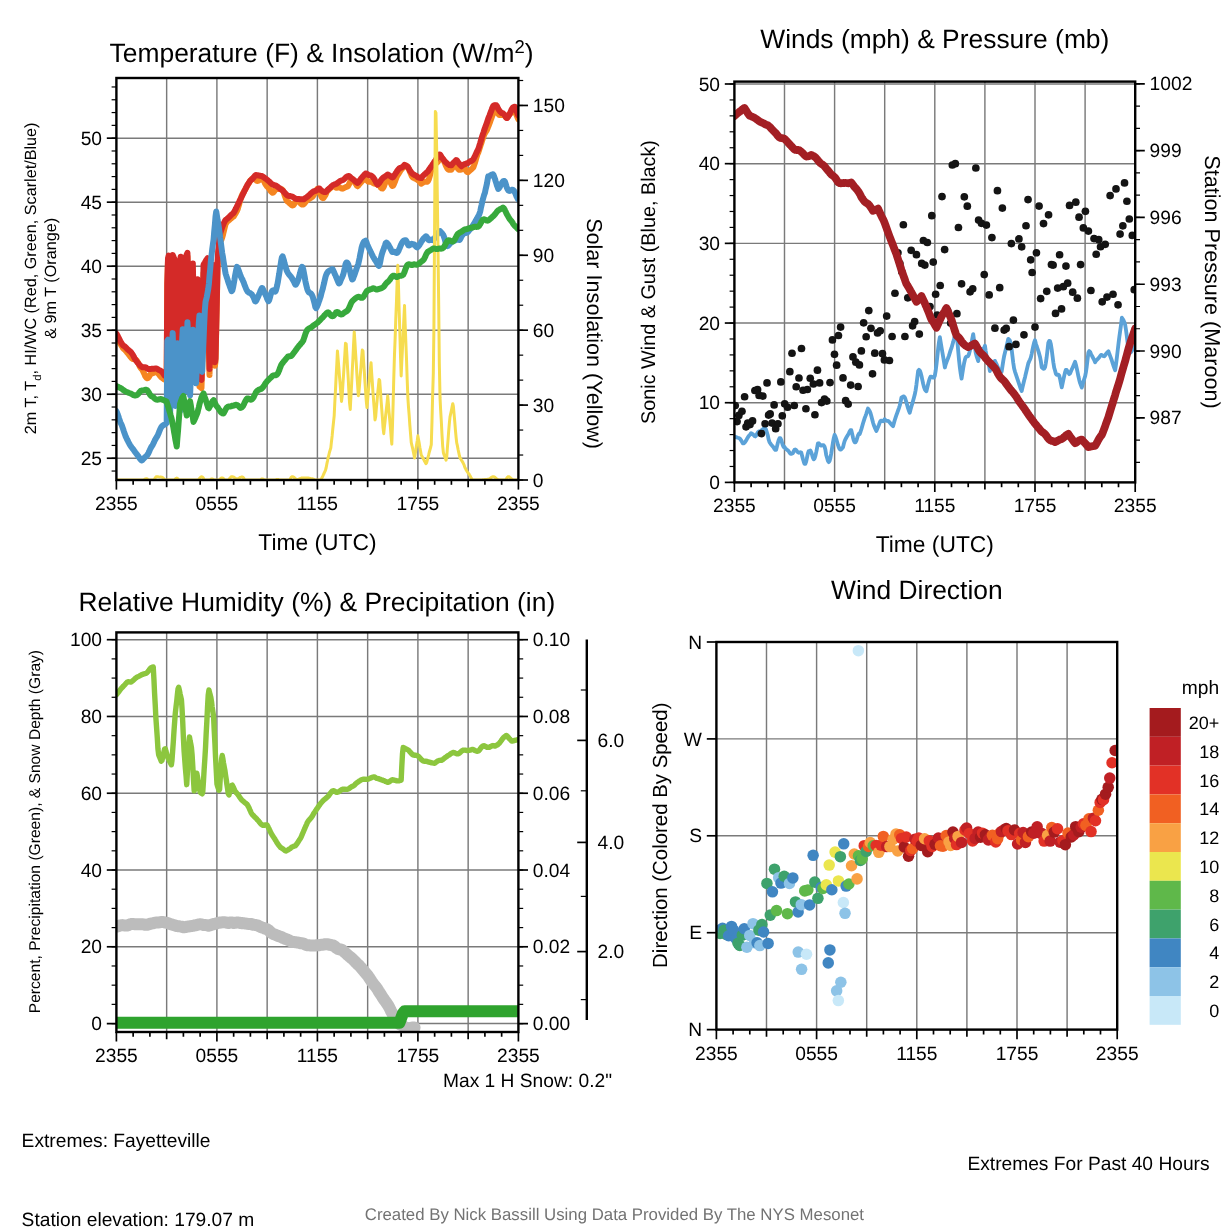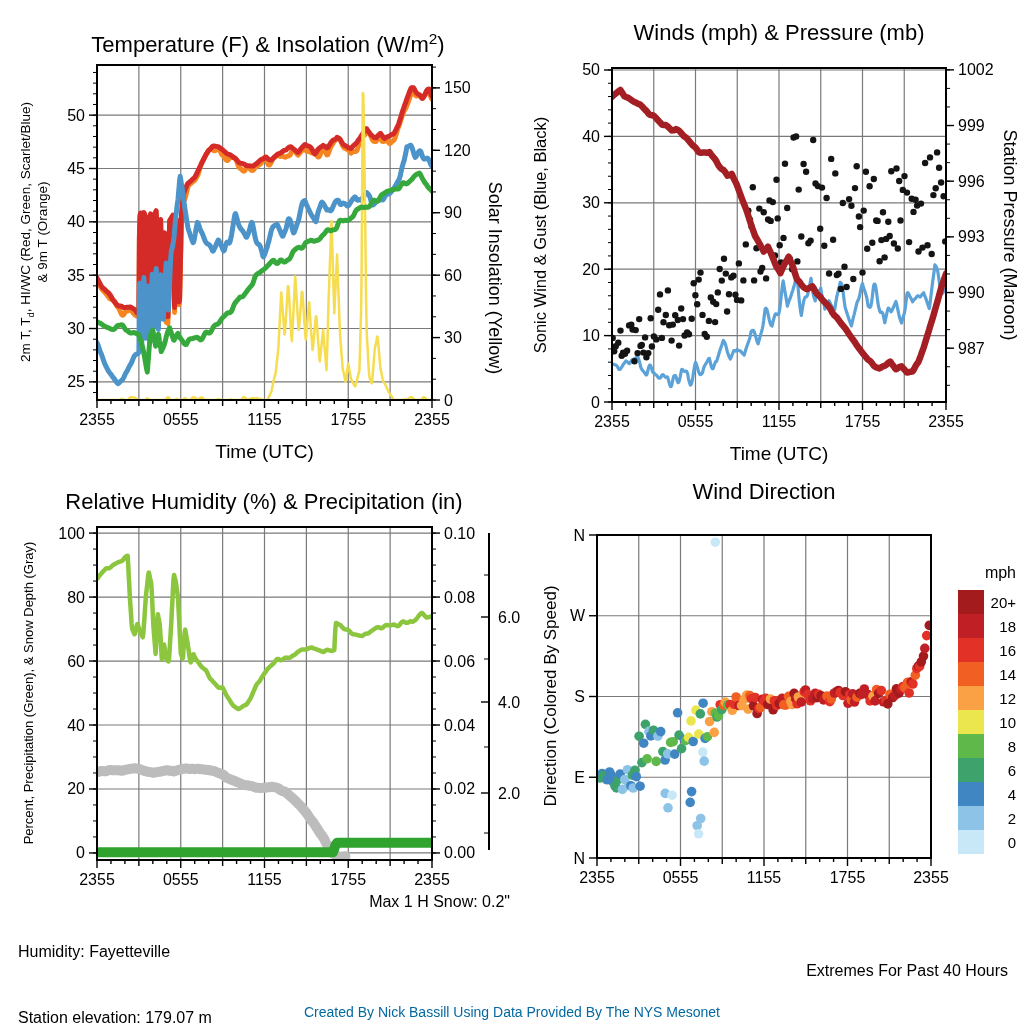--- a/index.html
+++ b/index.html
@@ -3,21 +3,21 @@
 <meta charset="utf-8">
 <style>
   html,body{margin:0;padding:0;background:#fff;}
   #page{position:relative;width:1024px;height:1024px;background:#fff;overflow:hidden;
         font-family:"Liberation Sans",sans-serif;color:#000;}
   #charts-svg{position:absolute;left:0;top:0;}
   .txtblock{position:absolute;font-size:16px;line-height:22px;white-space:pre;}
   #station-info{left:18px;top:897px;}
   #max-snow{left:97px;top:891px;width:413px;text-align:right;}
   #extremes{right:16px;top:916px;text-align:right;}
-  #credit{left:0;top:1001px;width:1024px;text-align:center;font-size:14px;color:#0369a1;}
+  #credit{left:0;top:1001px;width:1024px;text-align:center;font-size:14px;color:#737373;}
 </style>
 </head>
 <body>
 
 <div id="page">
   <svg id="charts-svg" width="1024" height="1024">
       <g>
         <line x1="138.875" y1="65" x2="138.875" y2="400" stroke="#7a7a7a" stroke-width="1.2"></line>
         <line x1="180.75" y1="65" x2="180.75" y2="400" stroke="#7a7a7a" stroke-width="1.2"></line>
         <line x1="222.625" y1="65" x2="222.625" y2="400" stroke="#7a7a7a" stroke-width="1.2"></line>
@@ -853,21 +853,21 @@
           <text x="1016" y="799.5" text-anchor="end" font-size="15">4</text>
           <rect x="958" y="806" width="26" height="24" fill="#8dc3e7"></rect>
           <text x="1016" y="823.5" text-anchor="end" font-size="15">2</text>
           <rect x="958" y="830" width="26" height="24" fill="#c8e8f8"></rect>
           <text x="1016" y="847.5" text-anchor="end" font-size="15">0</text>
         </g>
       </g>
     </svg>
 
   <div id="station-info" class="txtblock">
-    <div>Humidity: Fayetteville</div>
+    <div>Extremes: Fayetteville</div>
     <div>Station elevation: 179.07 m</div>
     
     
     
   </div>
 
   <div id="max-snow" class="txtblock">Max 1 H Snow: 0.2"</div>
 
   <div id="extremes" class="txtblock">
     <div>Extremes For Past 40 Hours</div>

